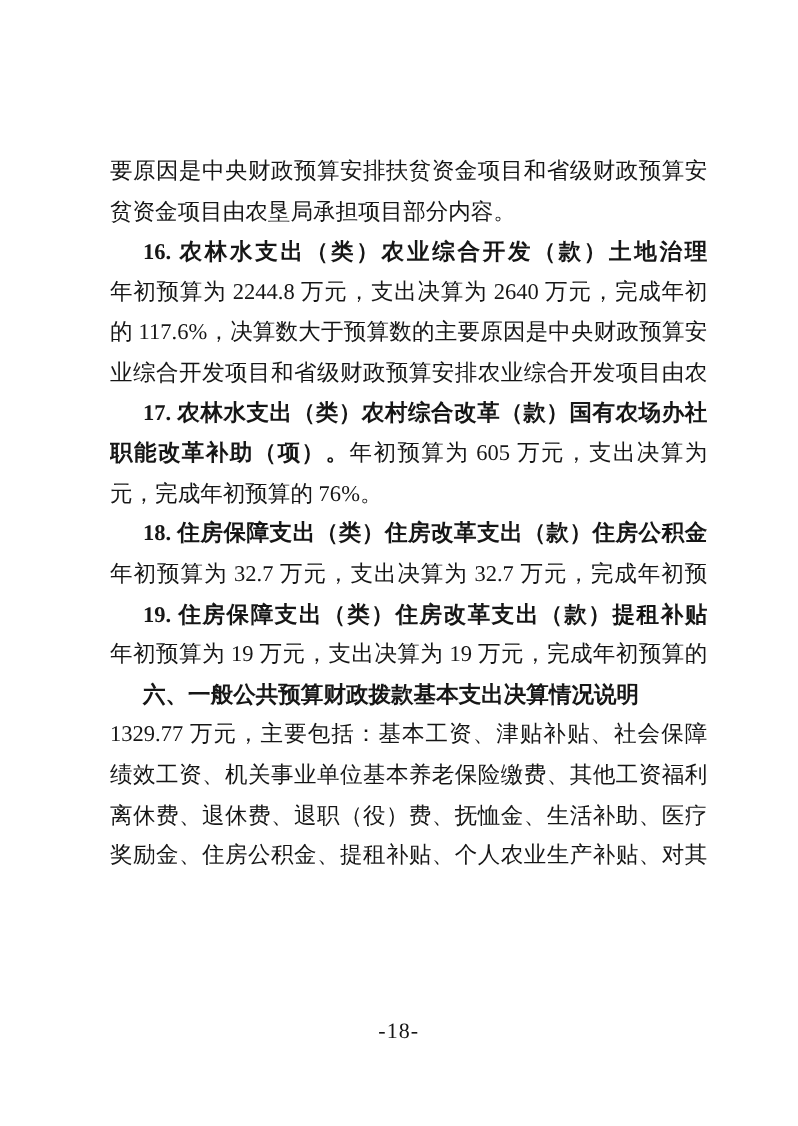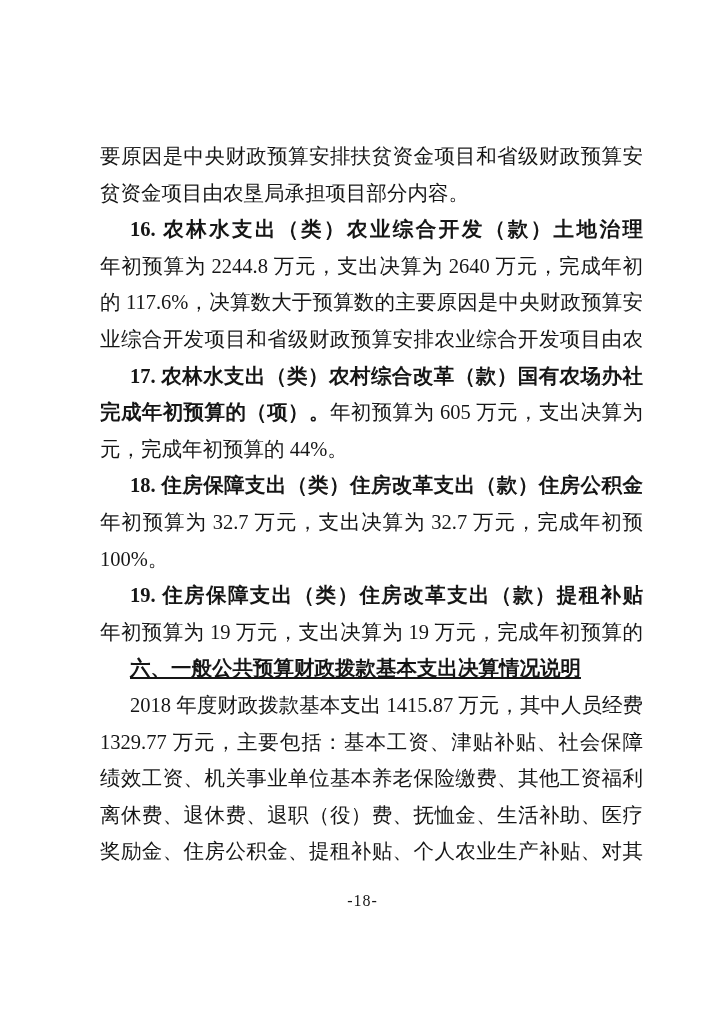--- a/index.html
+++ b/index.html
@@ -32,52 +32,49 @@
     text-align-last: justify;
     text-justify: inter-character;
   }
   .short { text-align: right; text-align-last: left; }
   .indent { padding-left: 30px; }
   .bold-line, .bold { font-weight: bold; }
   .heading-sans {
     font-family: "Liberation Sans", "DejaVu Sans", sans-serif;
     font-weight: bold;
     font-size: 20.5px;
-    text-decoration: underline;
   }
   .page-number {
     position: absolute;
-    top: 892px; left: 0;
+    top: 927px; left: 0;
     width: 100%;
     text-align: center;
-    font-size: 16px;
+    font-size: 20px;
     letter-spacing: 1px;
     color: #161616;
   }
 </style>
 </head>
 <body>
 
 <div class="page">
   <div class="text-block">
     <div class="line full"><span>要原因是中央财政预算安排扶贫资金项目和省级财政预算安排扶</span></div>
     <div class="line short"><span>贫资金项目由农垦局承担项目部分内容。</span></div>
     <div class="line full indent bold-line"><span>16. 农林水支出（类）农业综合开发（款）土地治理（项）。</span></div>
     <div class="line full"><span>年初预算为 2244.8 万元，支出决算为 2640 万元，完成年初预算</span></div>
     <div class="line full"><span>的 117.6%，决算数大于预算数的主要原因是中央财政预算安排农</span></div>
     <div class="line full"><span>业综合开发项目和省级财政预算安排农业综合开发项目由农垦局</span></div>
     <div class="line full indent bold-line"><span>17. 农林水支出（类）农村综合改革（款）国有农场办社会</span></div>
-    <div class="line full"><span class="bold">完成年初预算的（项）。</span><span>年初预算为 605 万元，支出决算为 605 万</span></div>
-    <div class="line short"><span>元，完成年初预算的 44%。</span></div>
+    <div class="line full"><span class="bold">职能改革补助（项）。</span><span>年初预算为 605 万元，支出决算为 605 万</span></div>
+    <div class="line short"><span>元，完成年初预算的 76%。</span></div>
     <div class="line full indent bold-line"><span>18. 住房保障支出（类）住房改革支出（款）住房公积金（项）。</span></div>
     <div class="line full"><span>年初预算为 32.7 万元，支出决算为 32.7 万元，完成年初预算的</span></div>
-    <div class="line short"><span>100%。</span></div>
     <div class="line full indent bold-line"><span>19. 住房保障支出（类）住房改革支出（款）提租补贴（项）。</span></div>
     <div class="line full"><span>年初预算为 19 万元，支出决算为 19 万元，完成年初预算的 100%。</span></div>
     <div class="line short indent heading-sans"><span>六、一般公共预算财政拨款基本支出决算情况说明</span></div>
-    <div class="line full indent"><span>2018 年度财政拨款基本支出 1415.87 万元，其中人员经费</span></div>
     <div class="line full"><span>1329.77 万元，主要包括：基本工资、津贴补贴、社会保障缴费、</span></div>
     <div class="line full"><span>绩效工资、机关事业单位基本养老保险缴费、其他工资福利支出、</span></div>
     <div class="line full"><span>离休费、退休费、退职（役）费、抚恤金、生活补助、医疗费、</span></div>
     <div class="line full"><span>奖励金、住房公积金、提租补贴、个人农业生产补贴、对其他个</span></div>
   </div>
   <div class="page-number">-18-</div>
 </div>
 
 </body></html>

